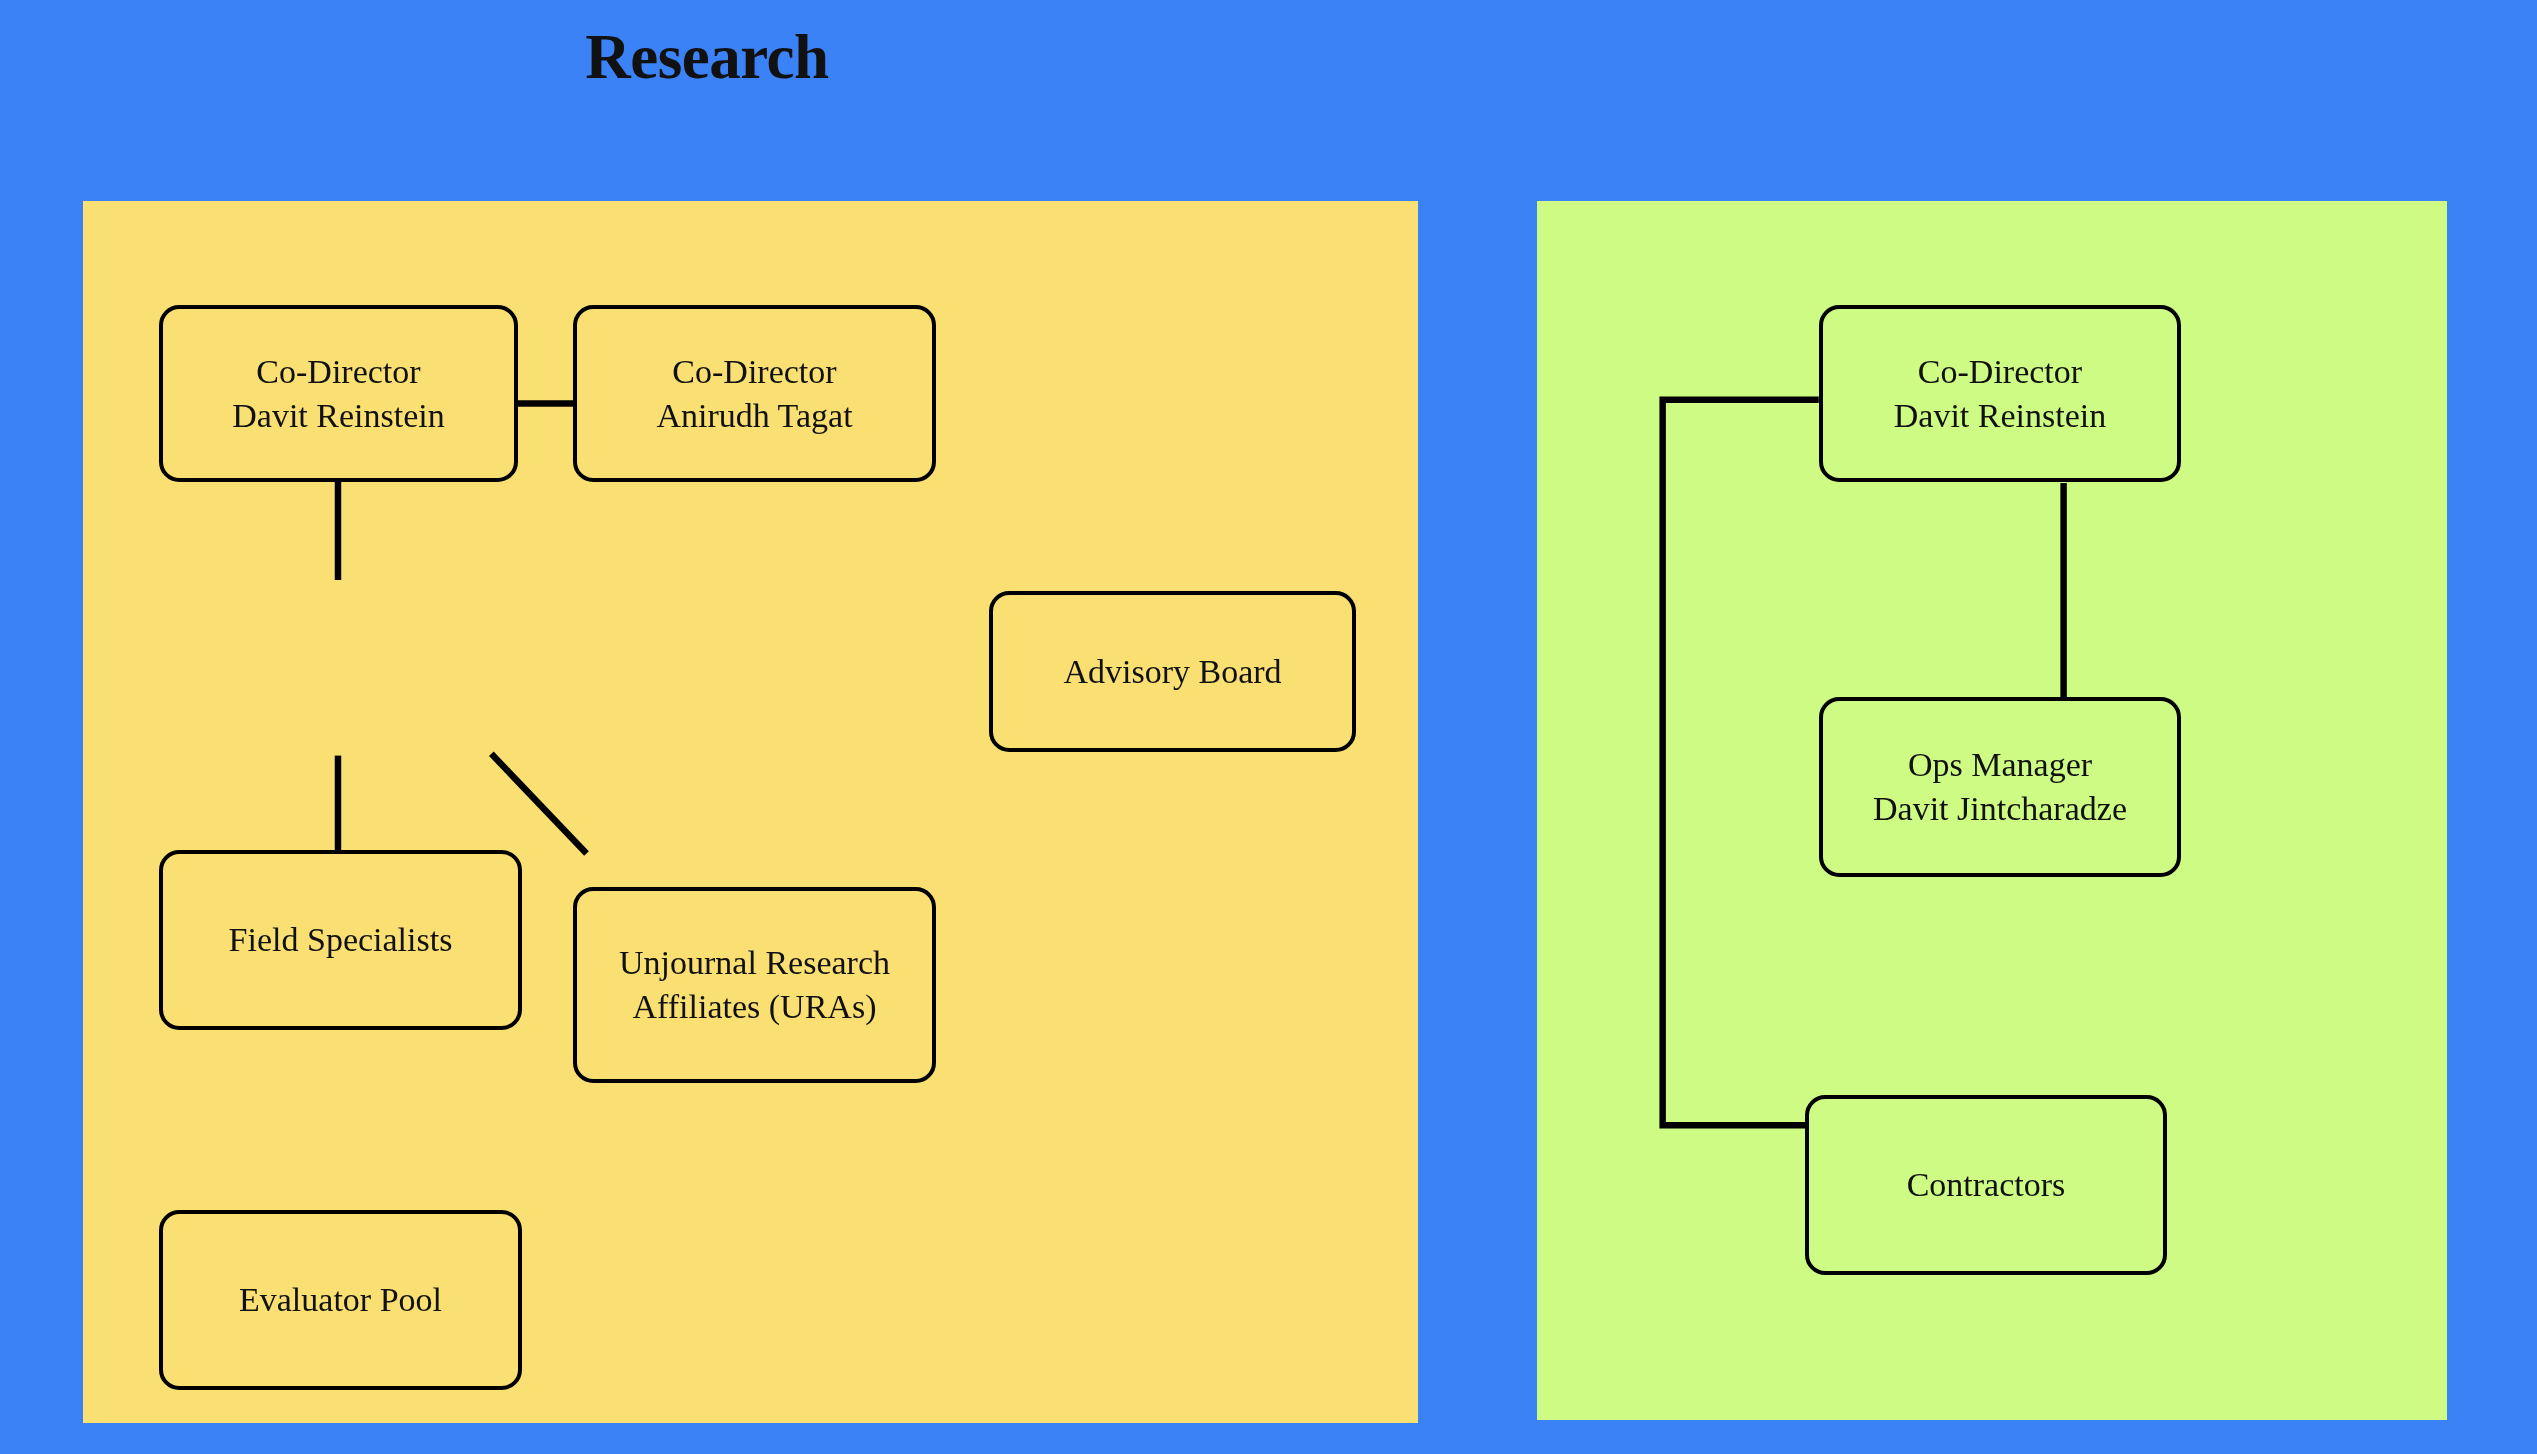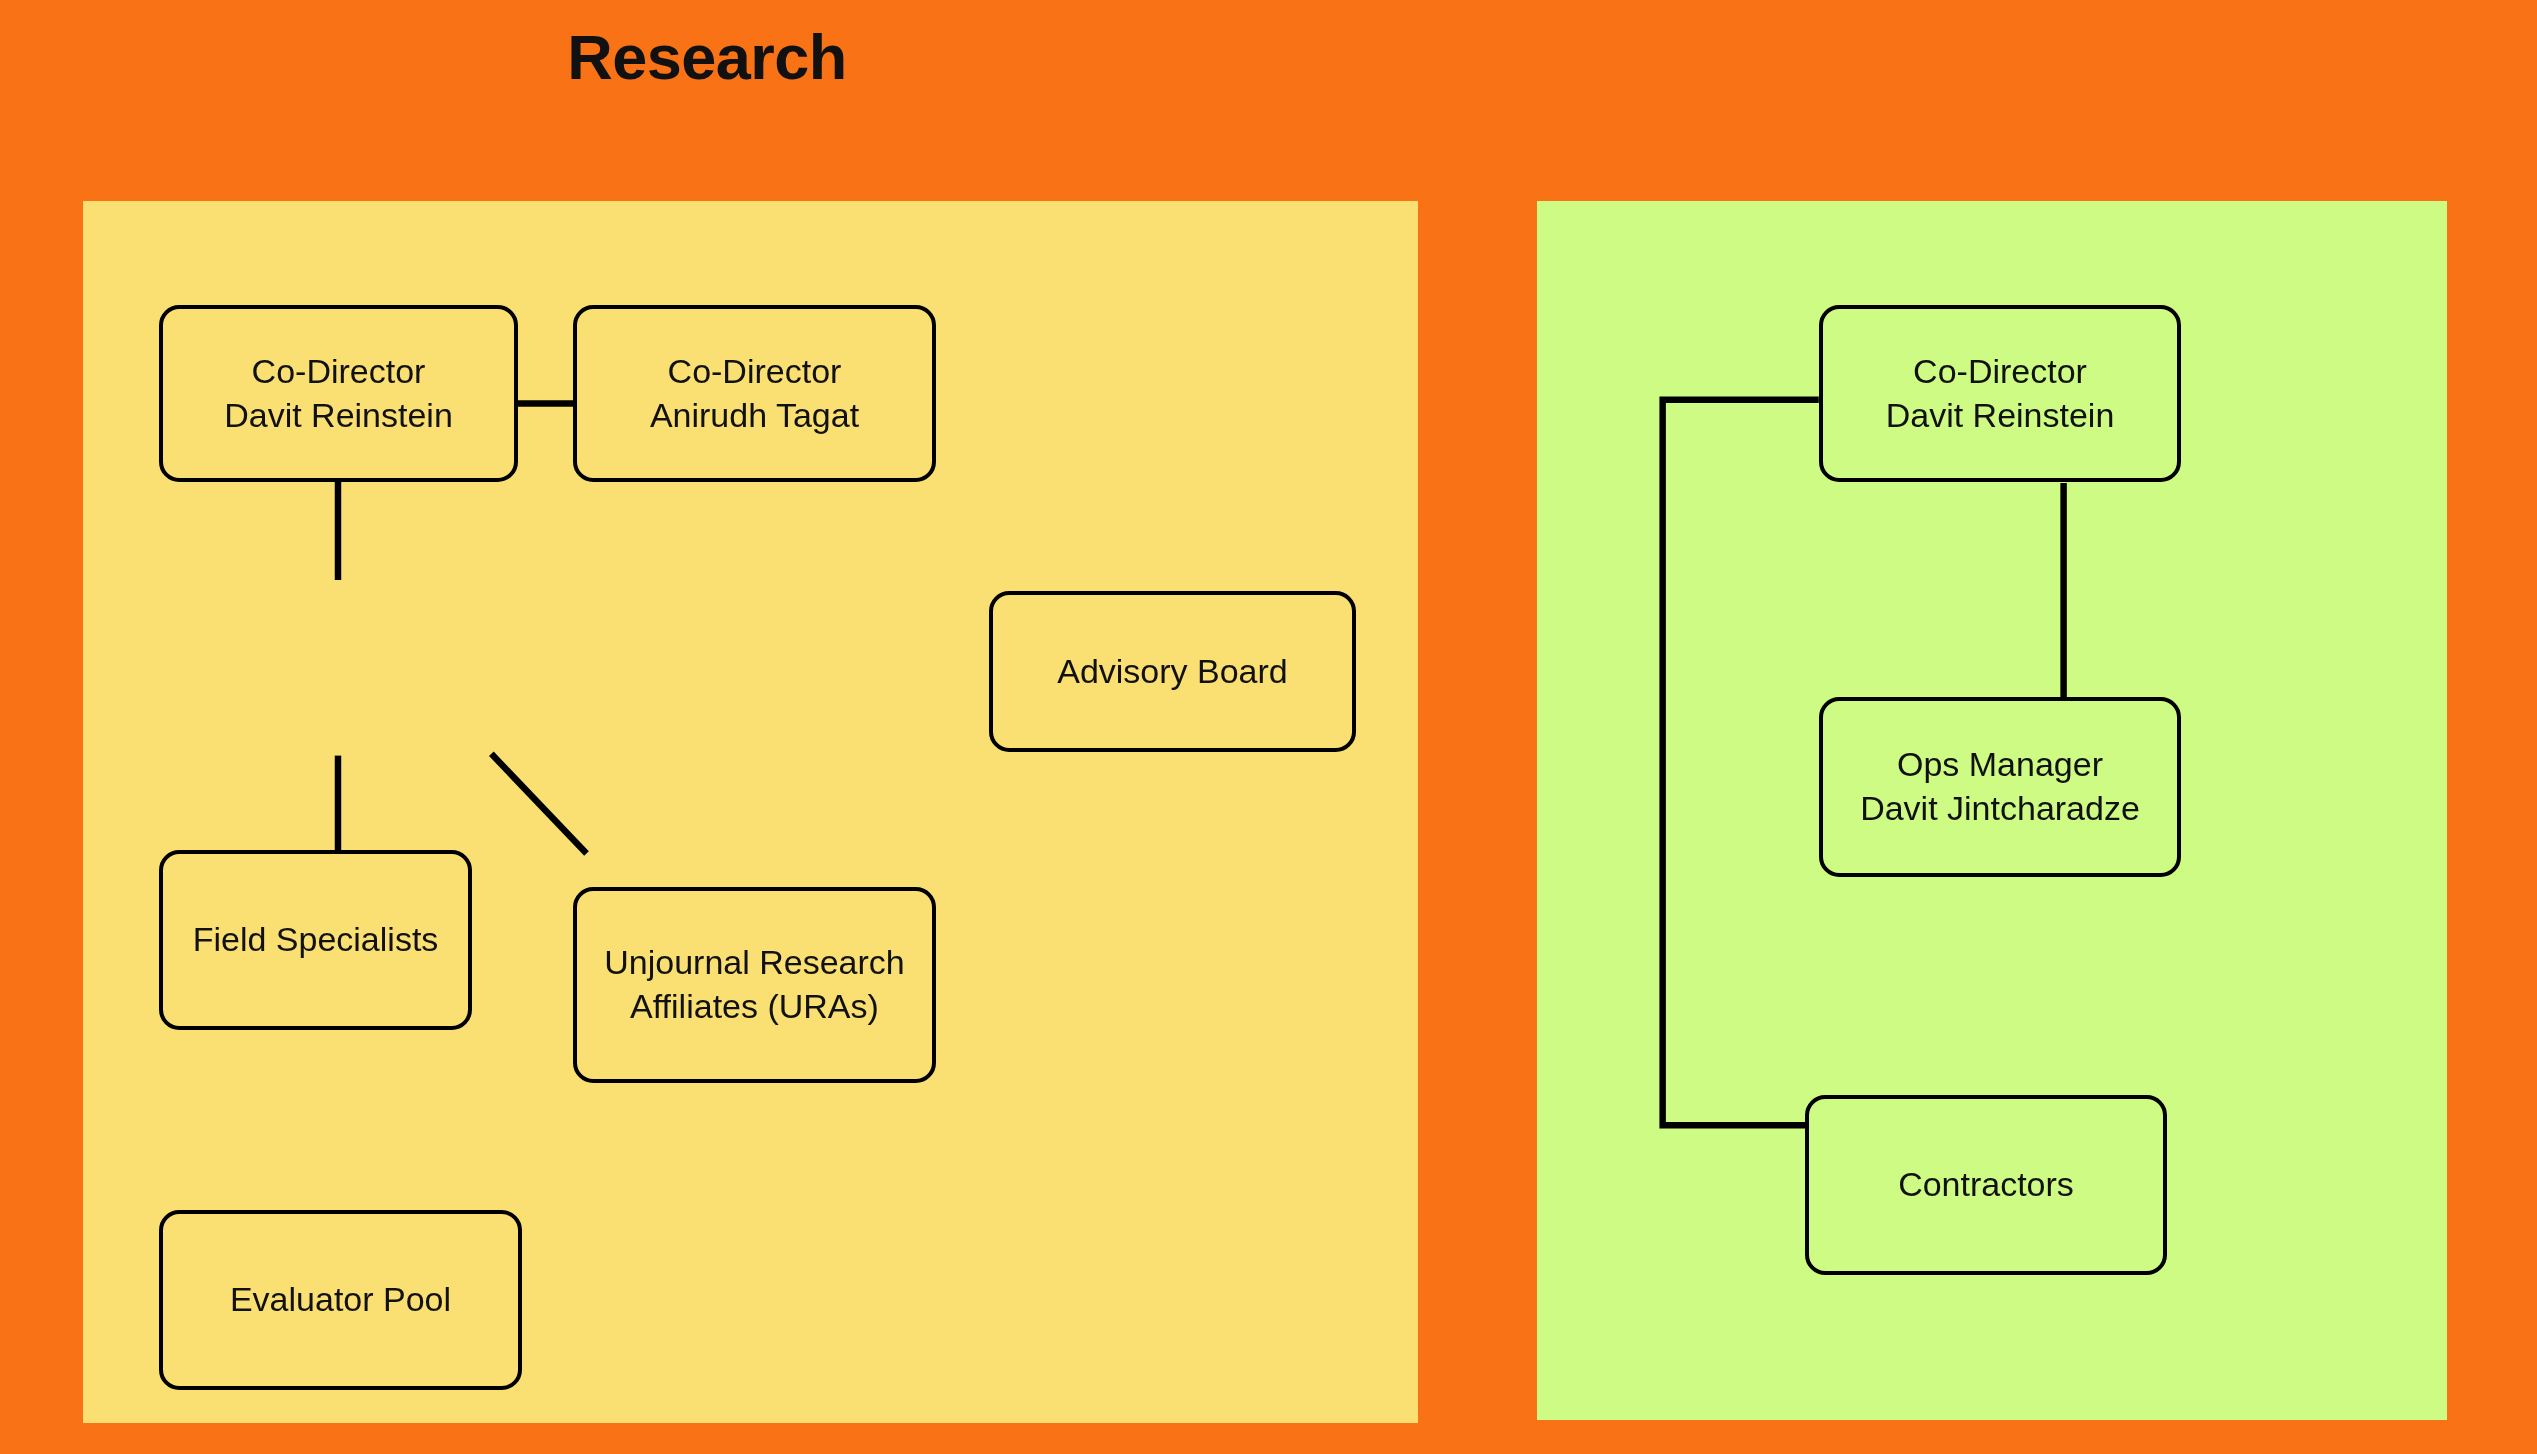--- a/index.html
+++ b/index.html
@@ -4,23 +4,23 @@
 <style>
   html, body {
     margin: 0;
     padding: 0;
     background: #ffffff;
   }
   #stage {
     position: relative;
     width: 2538px;
     height: 1455px;
-    background: #f97316;
+    background: #3b82f6;
     overflow: hidden;
-    font-family: Liberation Sans, sans-serif;
+    font-family: Liberation Serif, serif;
   }
   .panel-title {
     position: absolute;
     font-weight: bold;
     font-size: 63px;
     line-height: 1;
     color: #111111;
     text-align: center;
     white-space: nowrap;
     letter-spacing: -0.5px;
@@ -89,21 +89,21 @@
 
     <div class="node yellow" style="left:76px; top:104px; width:359px; height:177px;">Co-Director
 Davit Reinstein</div>
 
     <div class="node yellow" style="left:490px; top:104px; width:363px; height:177px;">Co-Director
 Anirudh Tagat</div>
 
 
     <div class="node yellow" style="left:906px; top:390px; width:367px; height:161px;">Advisory Board</div>
 
-    <div class="node yellow" style="left:76px; top:649px; width:313px; height:180px;">Field Specialists</div>
+    <div class="node yellow" style="left:76px; top:649px; width:363px; height:180px;">Field Specialists</div>
 
     <div class="node yellow" style="left:490px; top:686px; width:363px; height:196px;">Unjournal Research
 Affiliates (URAs)</div>
 
     <div class="node yellow" style="left:76px; top:972px; width:363px; height:180px;margin-top:37px;">Evaluator Pool</div>
   </div>
 
 
   <div class="panel" id="panel-operations">
 

